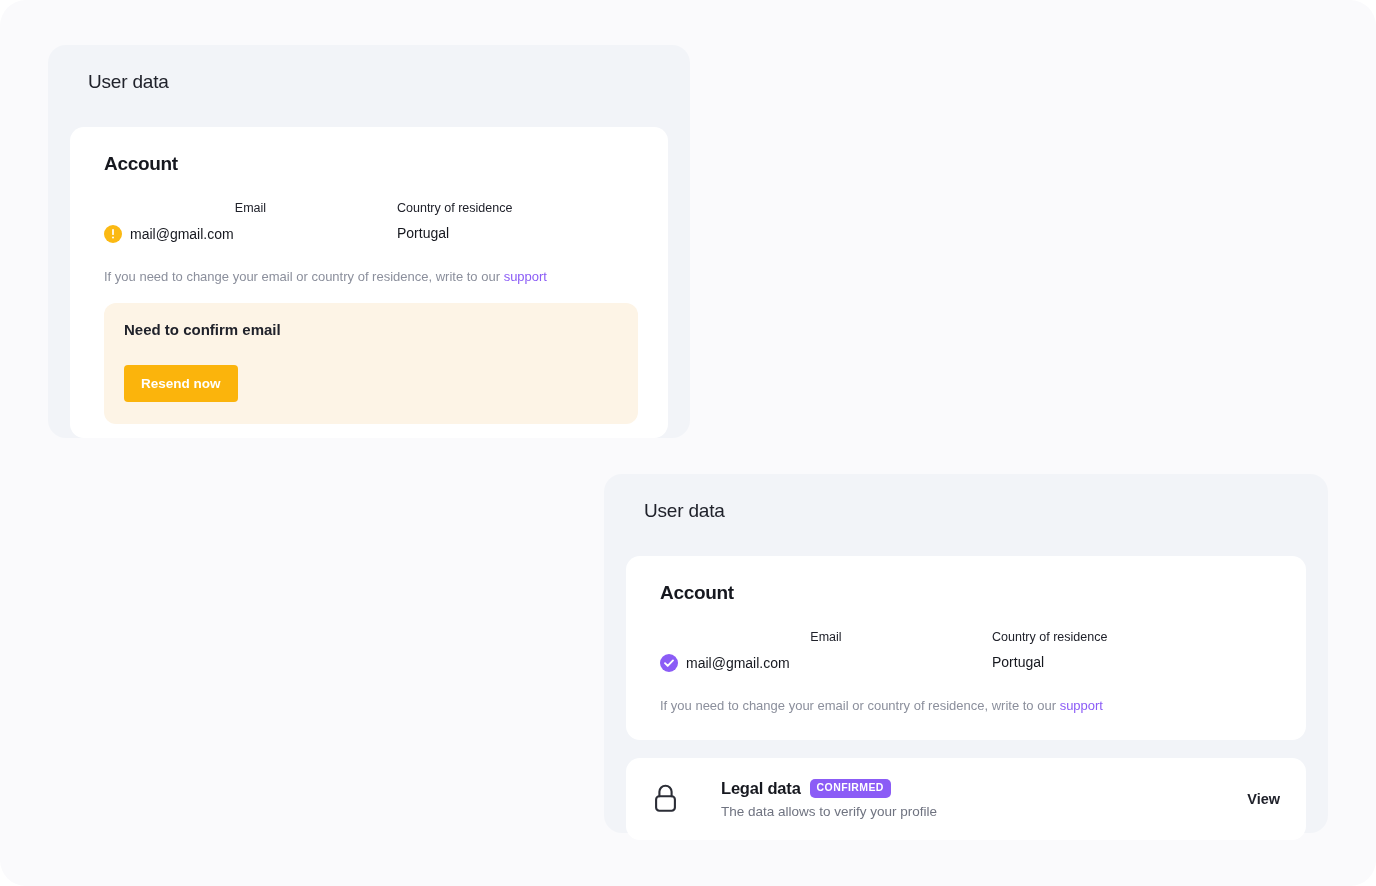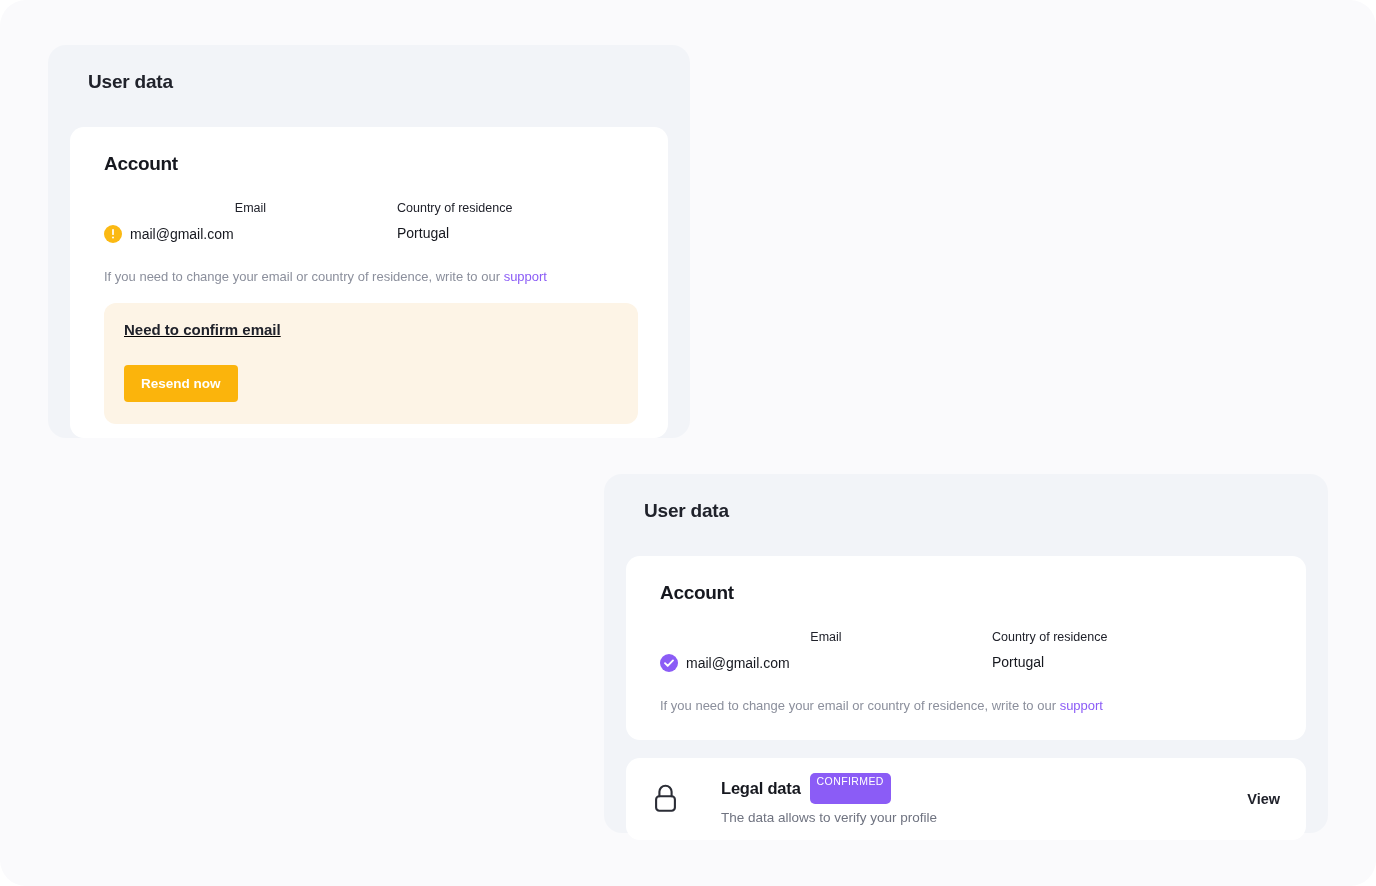--- a/index.html
+++ b/index.html
@@ -25,21 +25,21 @@
 
   
   .outer-card {
     position: absolute;
     background: #f2f4f8;
     border-radius: 18px;
   }
 
   .outer-title {
     font-size: 19px;
-    font-weight: bold;
+    font-weight: normal;
     color: #20222b;
     letter-spacing: -0.2px;
   }
 
   .inner-card {
     background: #ffffff;
     border-radius: 14px;
   }
 
   .section-title {
@@ -144,24 +144,24 @@
   .legal-title {
     font-size: 16.5px;
     font-weight: bold;
     color: #16181f;
     letter-spacing: -0.2px;
   }
   .badge {
     background: #8b5cf6;
     color: #ffffff;
     font-size: 10.5px;
-    font-weight: normal;
+    font-weight: bold;
     letter-spacing: 0.4px;
     border-radius: 5px;
-    padding: 3px 7px 17px 7px;
+    padding: 3px 7px 5px 7px;
     line-height: 1;
     text-align: right;
   }
   .legal-sub {
     margin-top: 6px;
     font-size: 13.5px;
     color: #6f7380;
   }
   .legal-action {
     font-size: 14.5px;
@@ -179,21 +179,21 @@
   #card-one .outer-title { margin: 4px 0 0 18px; }
   #card-one .inner-card {
     margin-top: 34px;
     height: 311px;
     padding: 26px 30px 0 34px;
   }
   #card-one .section-title { margin-bottom: 26px; }
   #card-one .fields-row .col-a { width: 293px; }
   #card-one .field-value { margin-top: 9px; }
   #card-one .help-text { margin-top: 26px; }
-  #card-one .alert-box { margin-top: 19px; text-decoration: underline; }
+  #card-one .alert-box { margin-top: 19px; }
 
   
   #card-two {
     left: 604px; top: 474px; width: 724px; height: 359px;
     padding: 22px;
   }
   #card-two .outer-title { margin: 4px 0 0 18px; }
   #card-two .inner-card {
     margin-top: 34px;
     height: 184px;

